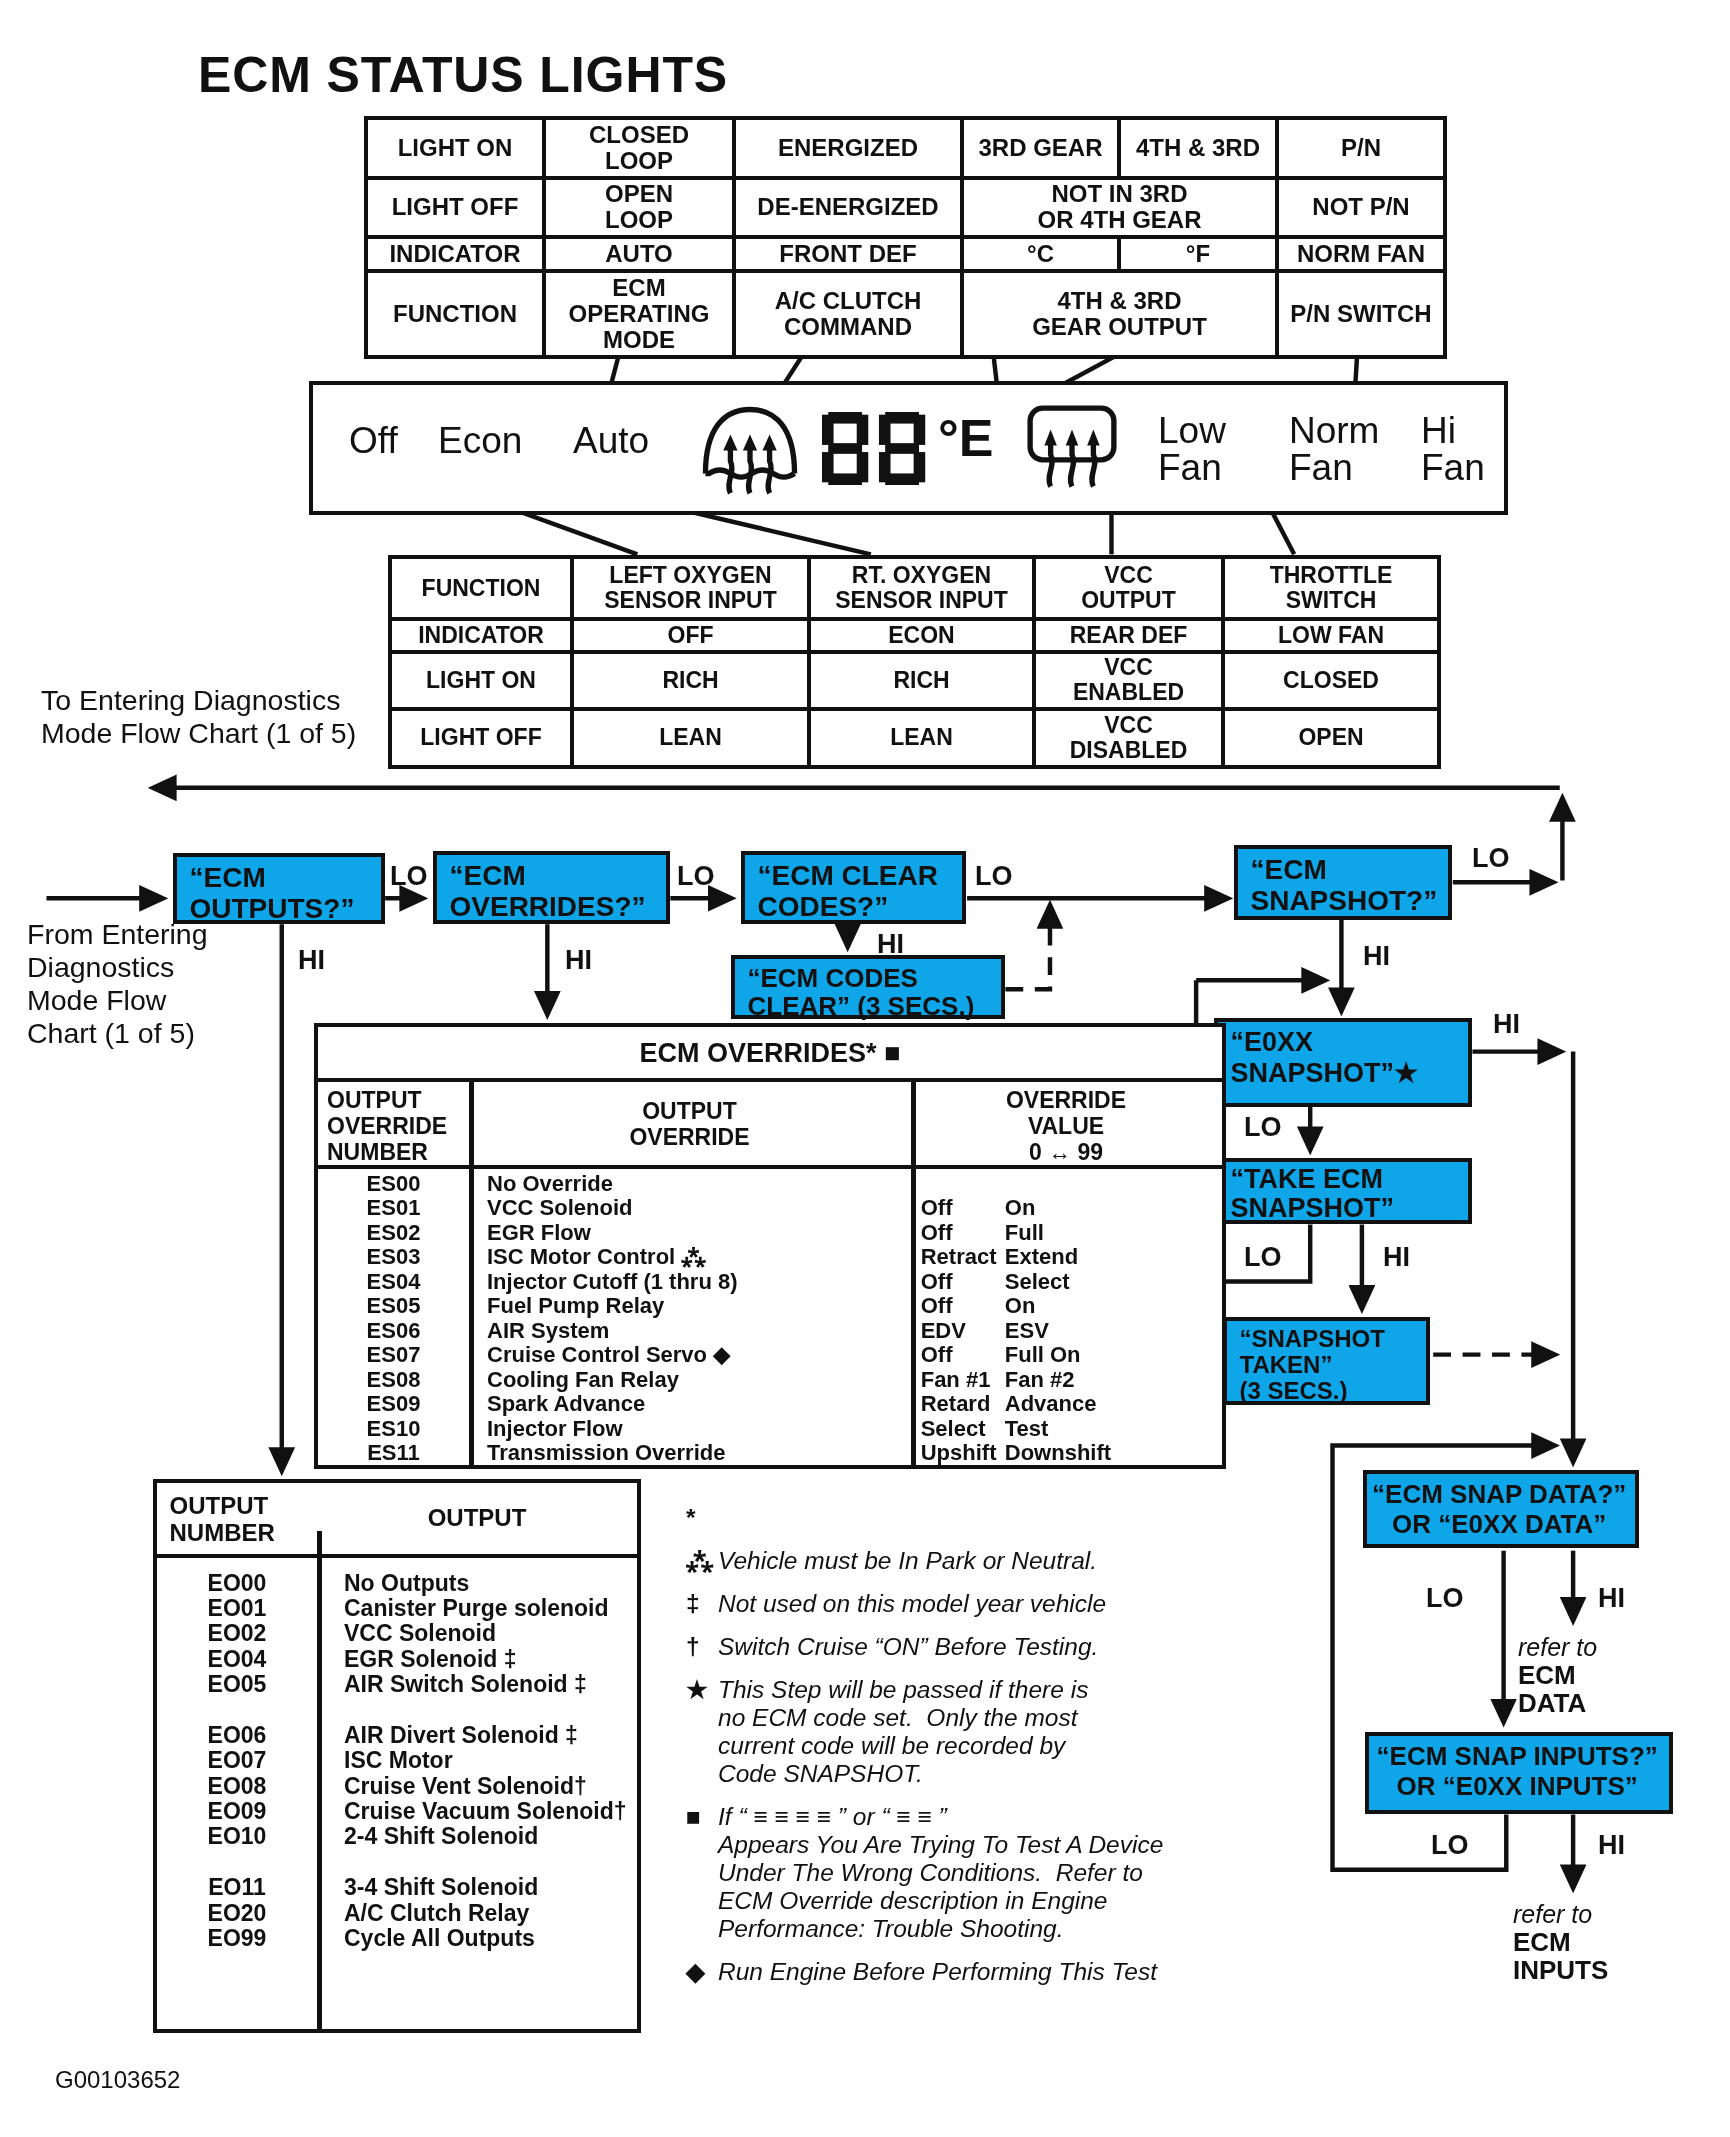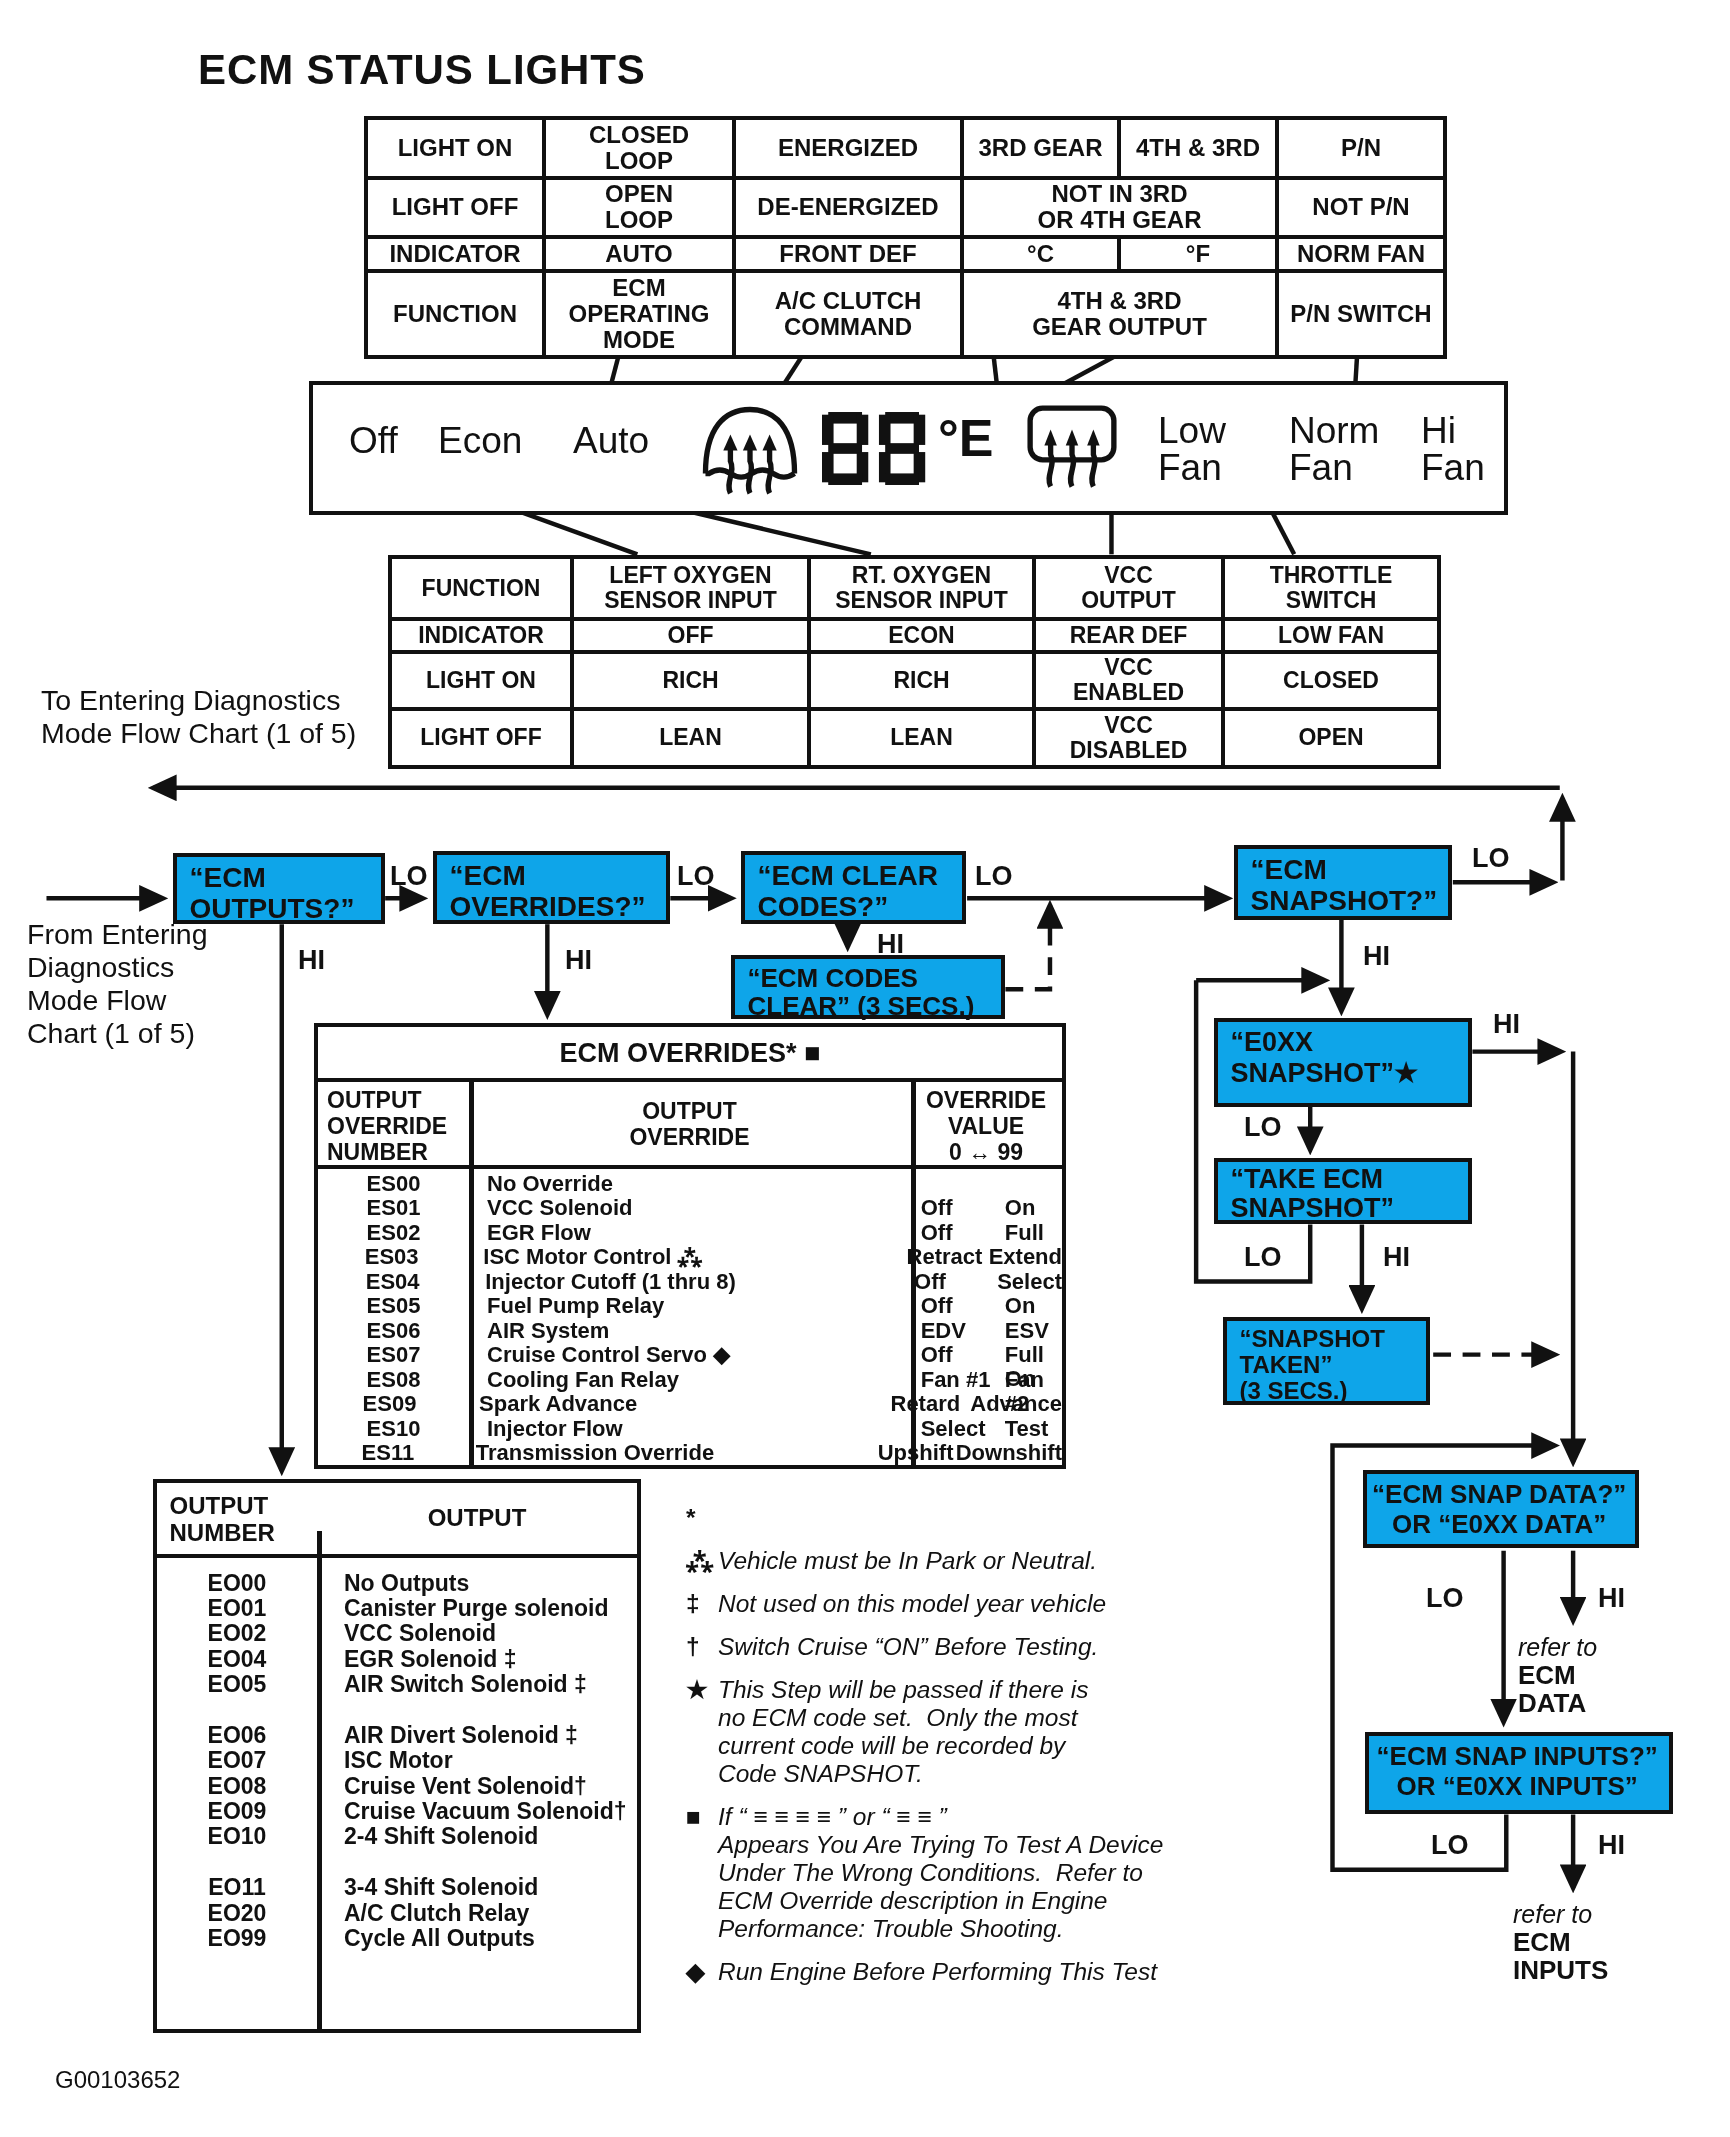--- a/index.html
+++ b/index.html
@@ -3,21 +3,21 @@
 <meta charset="utf-8">
 <style>
   * { margin:0; padding:0; box-sizing:border-box; }
   html,body { background:#d9d9d9; }
   #page {
     position:relative; width:1731px; height:2138px; background:#ffffff;
     font-family:"Liberation Sans", sans-serif; color:#111; overflow:hidden;
   }
   .abs { position:absolute; }
   #conn { position:absolute; left:0; top:0; }
-  .page-title { left:198px; top:46px; font-size:42px; font-weight:bold; letter-spacing:0.9px; }
+  .page-title { left:198px; top:46px; font-size:50px; font-weight:bold; letter-spacing:0.9px; }
 
   table { position:absolute; border-collapse:collapse; table-layout:fixed; background:#fff; }
   td { border:4.5px solid #111; font-weight:bold; text-align:center; vertical-align:middle;
        white-space:pre-line; font-size:24px; line-height:26px; padding:1.8px; }
   #t1 { left:364px; top:116px; }
   #t2 { left:388px; top:555px; }
   #t2 td { font-size:23px; line-height:25px; }
 
   .dispbox { left:309px; top:381px; width:1199px; height:134px; border:4.5px solid #111; background:#fff; }
   .dlabel { position:absolute; font-size:37px; line-height:37px; white-space:pre-line; }
@@ -28,21 +28,21 @@
   .fbox { position:absolute; border:4.5px solid #111; background:#0ea5e9; font-weight:bold;
           font-size:28px; line-height:31px; padding:4.5px 3.6px 0 12.5px; white-space:pre-line; }
   .fbox-c { text-align:center; padding-left:0; }
   .lohi { position:absolute; font-size:27px; font-weight:bold; }
   .sidetext { position:absolute; font-size:28.5px; line-height:33px; white-space:pre-line; }
   .refer { position:absolute; font-size:25px; line-height:28px; }
   .refer .lead { font-style:italic; }
   .refer .target { font-weight:bold; white-space:pre-line; font-size:26px; }
 
   
-  .ovr { position:absolute; left:314px; top:1023px; width:752px; height:446px; border:4.5px solid #111; background:#fff; }
+  .ovr { position:absolute; left:314px; top:1023px; width:912px; height:446px; border:4.5px solid #111; background:#fff; }
   .ovr-title { height:55px; border-bottom:4.5px solid #111; text-align:center; font-weight:bold;
                font-size:27px; line-height:52px; }
   .ovr-head { display:flex; height:87px; border-bottom:4.5px solid #111; font-weight:bold; }
   .ovr-h1 { width:151px; font-size:23px; line-height:26px; padding:4.5px 0 0 9px; white-space:pre-line; }
   .ovr-h2 { width:441px; font-size:23px; line-height:26px; padding-top:16px; text-align:center; white-space:pre-line; }
   .ovr-h3 { flex:1; font-size:23px; line-height:26px; padding-top:4.5px; text-align:center; white-space:pre-line; }
   .ovr-body { padding-top:2.7px; }
   .ovr-row { display:flex; height:24.5px; font-weight:bold; font-size:22px; line-height:24px; }
   .ov-num { width:151px; text-align:center; }
   .ov-desc { width:441px; padding-left:18px; text-align:left; }

